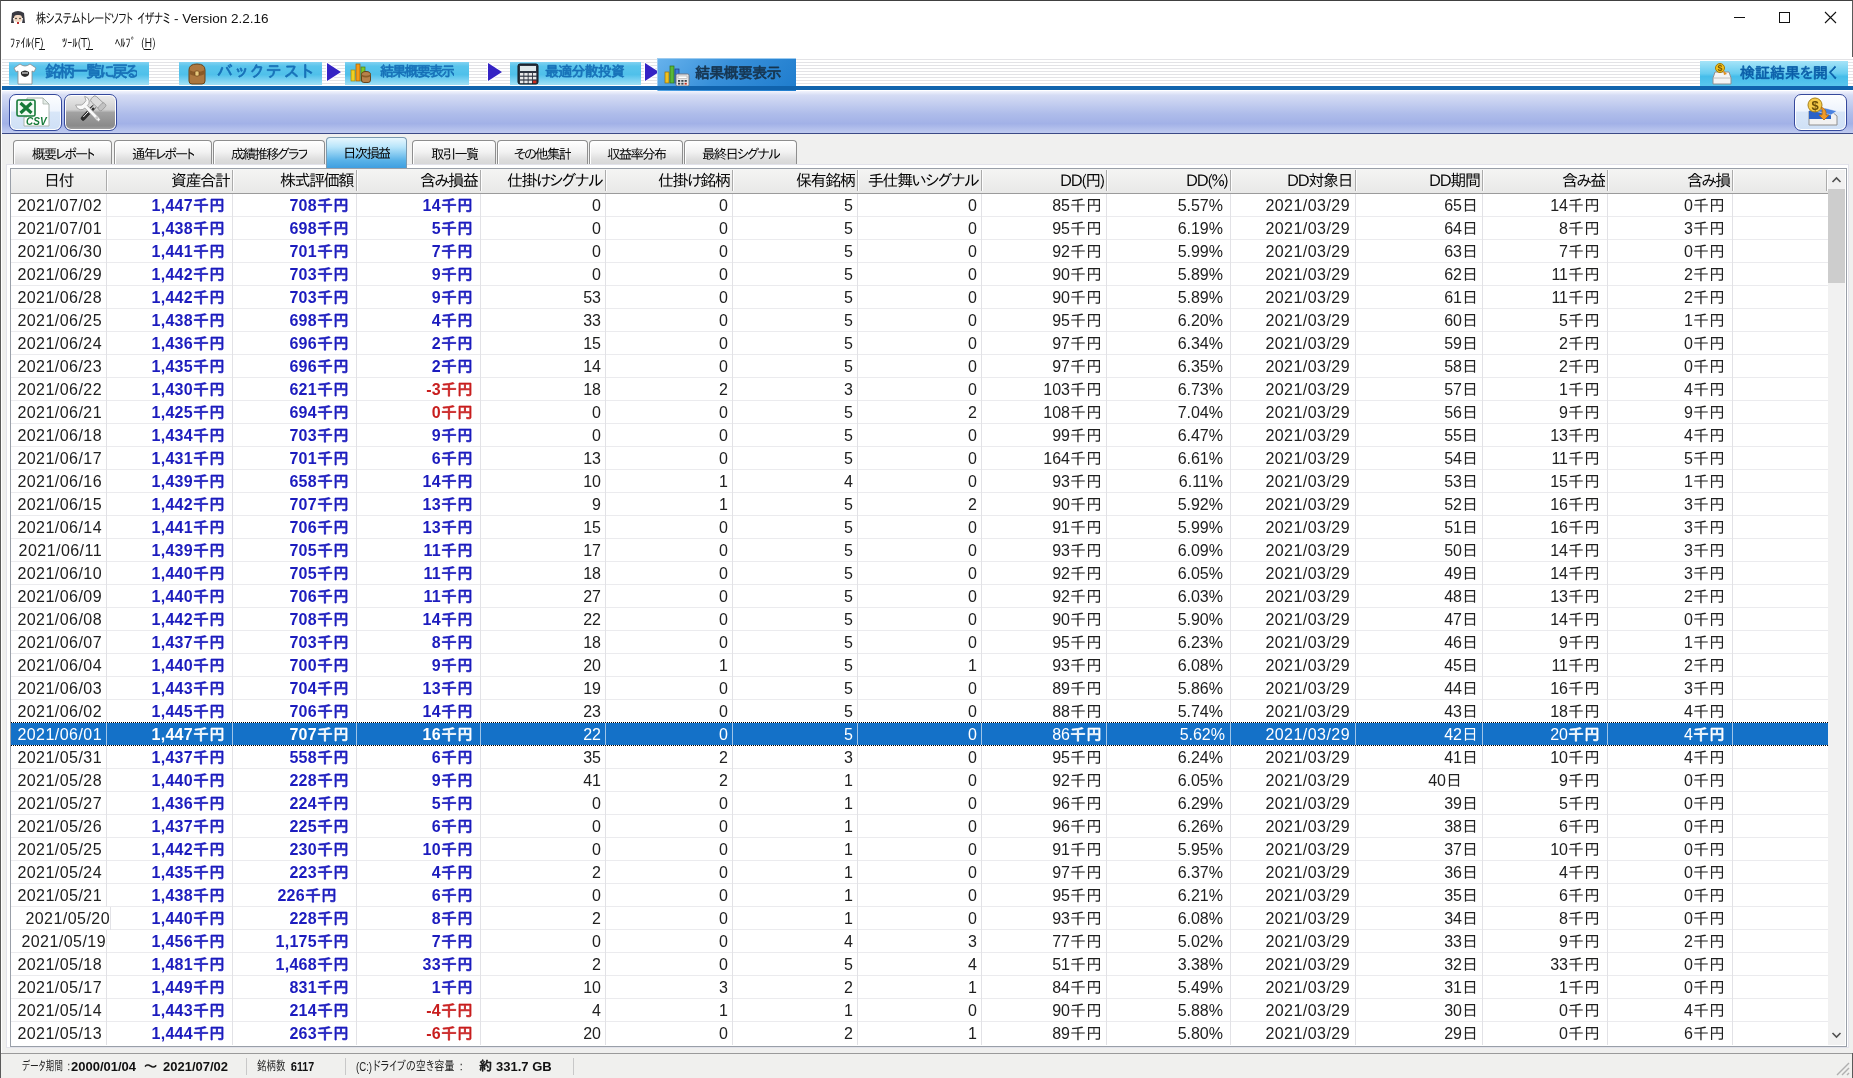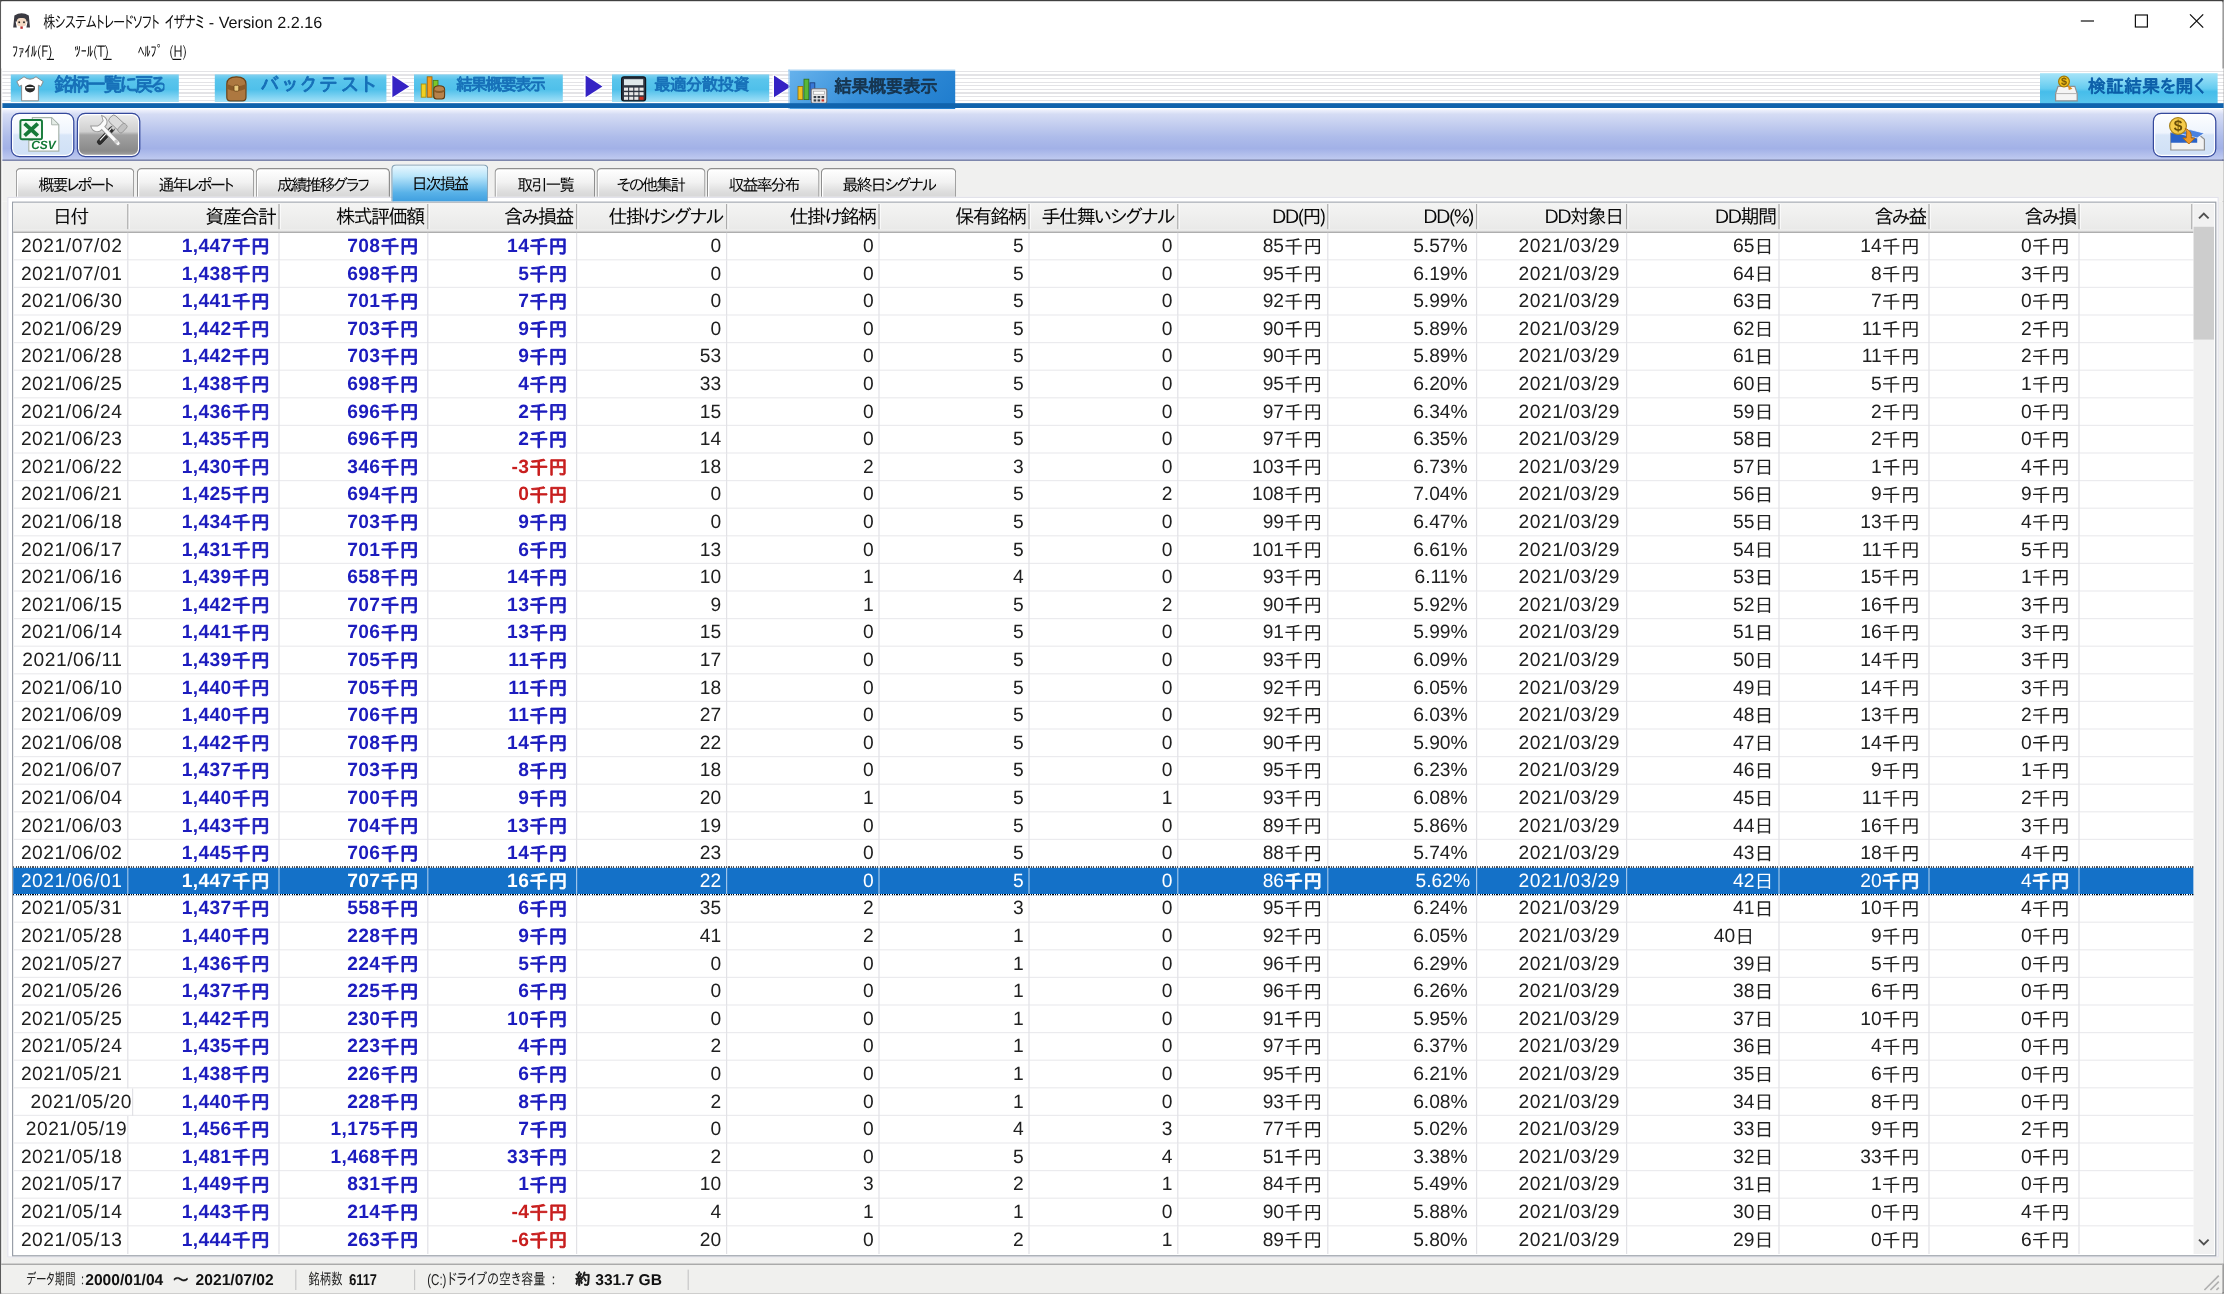--- a/index.html
+++ b/index.html
@@ -893,21 +893,21 @@
           <div class="cl" style="left:0px;width:96px;padding-right:4px">
             <span class="dt">2021/06/22</span>
           </div>
           <div class="cl" style="left:96px;width:126px;padding-right:7px">
             <span class="mb">1,430</span>
             <svg class="jt ty" width="32" height="17" viewBox="0 0 32 17">
               <use href="#ty" fill="#1c1cbe" stroke="#1c1cbe" stroke-width="0.8"></use>
             </svg>
           </div>
           <div class="cl" style="left:222px;width:124px;padding-right:7px">
-            <span class="mb">346</span>
+            <span class="mb">621</span>
             <svg class="jt ty" width="32" height="17" viewBox="0 0 32 17">
               <use href="#ty" fill="#1c1cbe" stroke="#1c1cbe" stroke-width="0.8"></use>
             </svg>
           </div>
           <div class="cl" style="left:346px;width:124px;padding-right:7px">
             <span class="mb mr">-3</span>
             <svg class="jt ty" width="32" height="17" viewBox="0 0 32 17">
               <use href="#ty" fill="#c81e1e" stroke="#c81e1e" stroke-width="0.8"></use>
             </svg>
           </div>
@@ -1112,21 +1112,21 @@
           <div class="cl" style="left:595px;width:127px;padding-right:4px">
             <span class="nm">0</span>
           </div>
           <div class="cl" style="left:722px;width:125px;padding-right:4px">
             <span class="nm">5</span>
           </div>
           <div class="cl" style="left:847px;width:124px;padding-right:4px">
             <span class="nm">0</span>
           </div>
           <div class="cl" style="left:971px;width:125px;padding-right:4px">
-            <span class="nm">101</span>
+            <span class="nm">164</span>
             <svg class="jt ty" width="32" height="17" viewBox="0 0 32 17">
               <use href="#ty" fill="#202020"></use>
             </svg>
           </div>
           <div class="cl" style="left:1096px;width:124px;padding-right:7px">
             <span class="nm">6.61%</span>
           </div>
           <div class="cl" style="left:1220px;width:125px;padding-right:5px">
             <span class="dt">2021/03/29</span>
           </div>
@@ -2324,21 +2324,21 @@
         <div class="r rl" style="top:690px">
           <div class="cl" style="left:0px;width:96px;padding-right:4px">
             <span class="dt">2021/05/21</span>
           </div>
           <div class="cl" style="left:96px;width:126px;padding-right:7px">
             <span class="mb">1,438</span>
             <svg class="jt ty" width="32" height="17" viewBox="0 0 32 17">
               <use href="#ty" fill="#1c1cbe" stroke="#1c1cbe" stroke-width="0.8"></use>
             </svg>
           </div>
-          <div class="cl" style="left:222px;width:124px;padding-right:7px">
+          <div class="cl" style="left:222px;width:124px;padding-right:19px">
             <span class="mb">226</span>
             <svg class="jt ty" width="32" height="17" viewBox="0 0 32 17">
               <use href="#ty" fill="#1c1cbe" stroke="#1c1cbe" stroke-width="0.8"></use>
             </svg>
           </div>
           <div class="cl" style="left:346px;width:124px;padding-right:7px">
             <span class="mb">6</span>
             <svg class="jt ty" width="32" height="17" viewBox="0 0 32 17">
               <use href="#ty" fill="#1c1cbe" stroke="#1c1cbe" stroke-width="0.8"></use>
             </svg>

